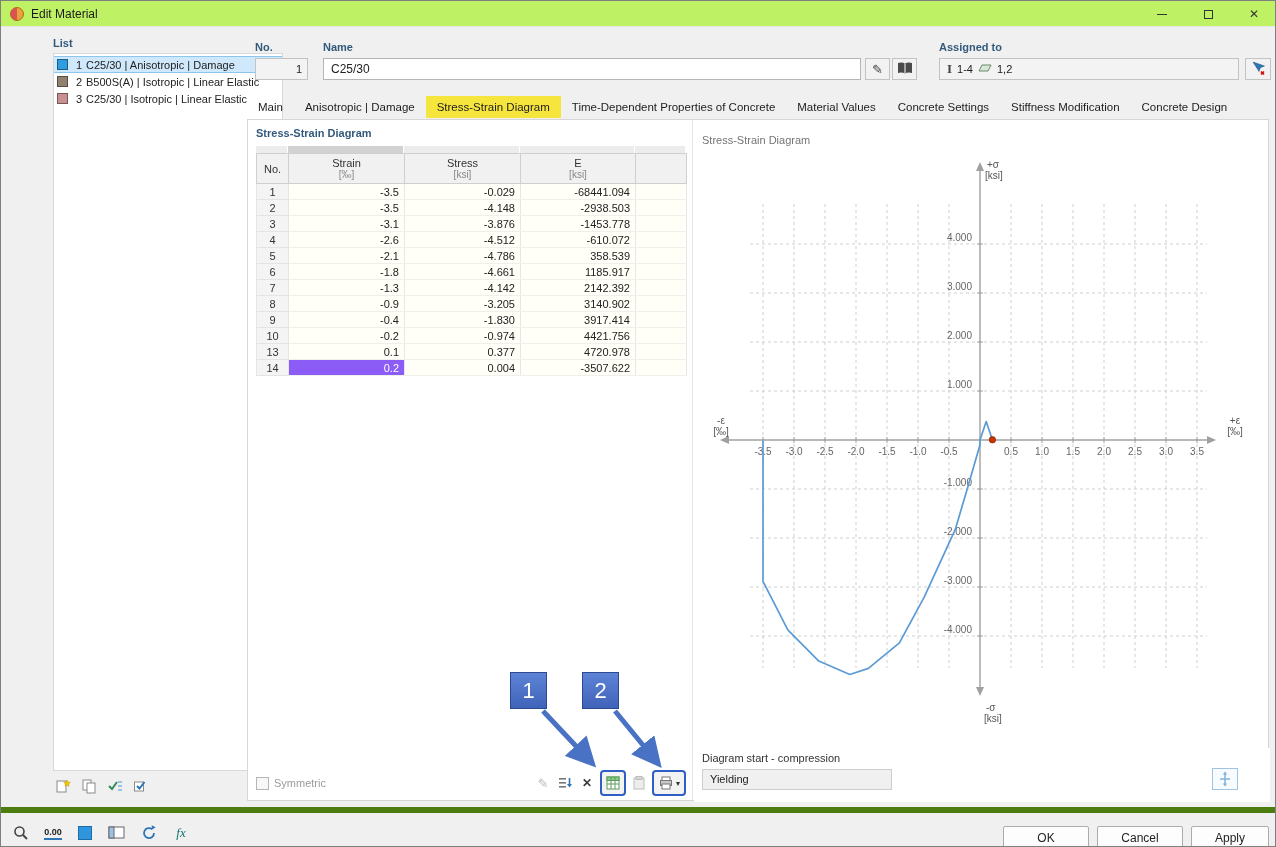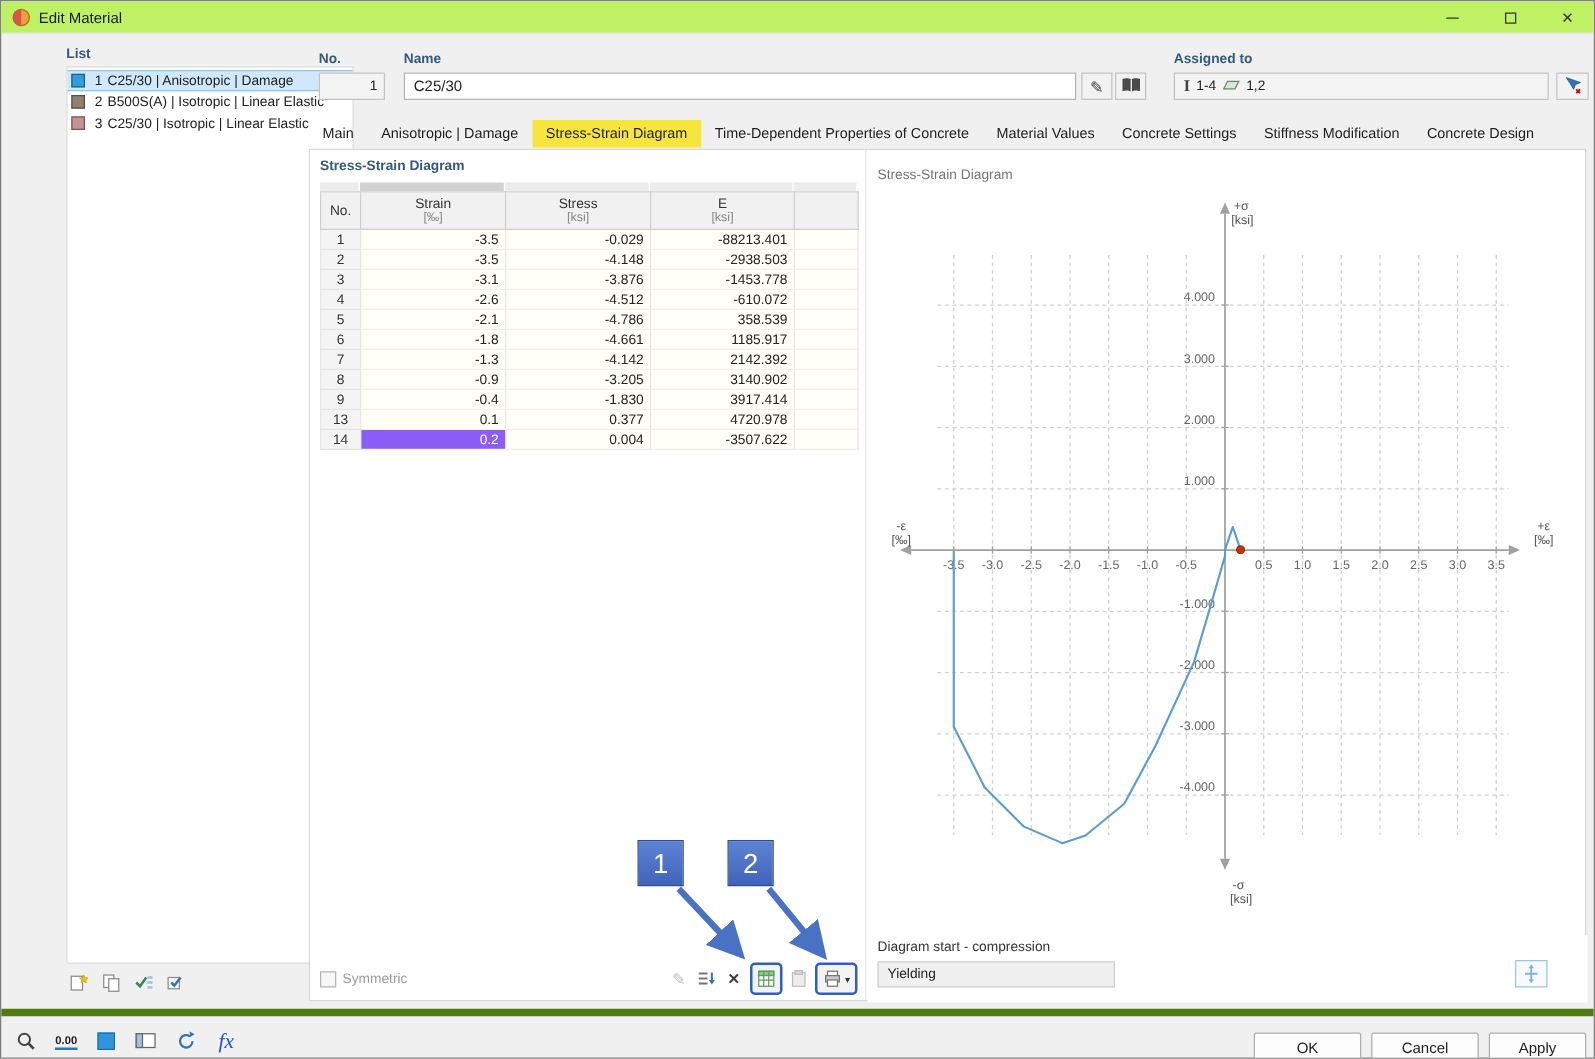--- a/index.html
+++ b/index.html
@@ -88,21 +88,21 @@
   .opt-label{position:absolute;top:4px;color:#333;}
   .opt-select{position:absolute;top:21px;width:190px;height:21px;background:#f0f0f0;border:1px solid #cdcdcd;line-height:19px;padding:0 7px;color:#222;}
   .axis-btn{position:absolute;left:518px;top:20px;width:26px;height:22px;background:#f7fbff;border:1px solid #9fc4e2;display:flex;align-items:center;justify-content:center;}
 
   
   .footerbar{position:absolute;left:0;top:806px;width:100%;height:38px;border-top:6px solid #4d7c0f;}
   .footer-icons{position:absolute;left:8px;top:8px;display:flex;align-items:center;gap:8px;}
   .fi{width:24px;height:24px;display:flex;align-items:center;justify-content:center;}
   .fi-decimal{font-size:9px;font-weight:bold;color:#222;border-bottom:2px solid #2e75b6;line-height:11px;}
   .fi-bluesq{width:14px;height:14px;background:#2f96dd;border:1px solid #1a6da8;}
-  .fi-fx{font-family:"Liberation Serif",serif;font-style:italic;font-size:17px;color:#1d4ed8;}
+  .fi-fx{font-family:"Liberation Serif",serif;font-style:italic;font-size:13px;color:#0f766e;}
   .btn{position:absolute;top:13px;height:23px;background:#fdfdfd;border:1px solid #adadad;font-size:12px;color:#222;font-family:"Liberation Sans",sans-serif;border-radius:2px;}
   .btn-ok{left:1002px;width:86px;}
   .btn-cancel{left:1096px;width:86px;}
   .btn-apply{left:1190px;width:78px;}
 
   
   .callout-arrows{position:absolute;left:0;top:0;width:1276px;height:847px;pointer-events:none;z-index:50;}
   .callout-line{stroke:#4a72c4;stroke-width:5;}
   .callout-box{position:absolute;width:37px;height:37px;background:linear-gradient(#5d83d6,#3f63b8);border:1px solid #2c4a92;color:#fff;font-size:22px;display:flex;align-items:center;justify-content:center;z-index:51;}
 </style>
@@ -264,21 +264,21 @@
               <div class="cunit">[ksi]</div>
             </th>
             <th></th>
           </tr>
         </thead>
       <tbody id="tbl-body">
           <tr>
             <td class="c-no">1</td>
             <td class="c-val">-3.5</td>
             <td class="c-val">-0.029</td>
-            <td class="c-val">-88213.401</td>
+            <td class="c-val">-68441.094</td>
             <td class="c-extra"></td>
           </tr>
           <tr>
             <td class="c-no">2</td>
             <td class="c-val">-3.5</td>
             <td class="c-val">-4.148</td>
             <td class="c-val">-2938.503</td>
             <td class="c-extra"></td>
           </tr>
           <tr>
@@ -321,20 +321,27 @@
             <td class="c-val">-0.9</td>
             <td class="c-val">-3.205</td>
             <td class="c-val">3140.902</td>
             <td class="c-extra"></td>
           </tr>
           <tr>
             <td class="c-no">9</td>
             <td class="c-val">-0.4</td>
             <td class="c-val">-1.830</td>
             <td class="c-val">3917.414</td>
+            <td class="c-extra"></td>
+          </tr>
+          <tr>
+            <td class="c-no">10</td>
+            <td class="c-val">-0.2</td>
+            <td class="c-val">-0.974</td>
+            <td class="c-val">4421.756</td>
             <td class="c-extra"></td>
           </tr>
           <tr>
             <td class="c-no">13</td>
             <td class="c-val">0.1</td>
             <td class="c-val">0.377</td>
             <td class="c-val">4720.978</td>
             <td class="c-extra"></td>
           </tr>
           <tr>

